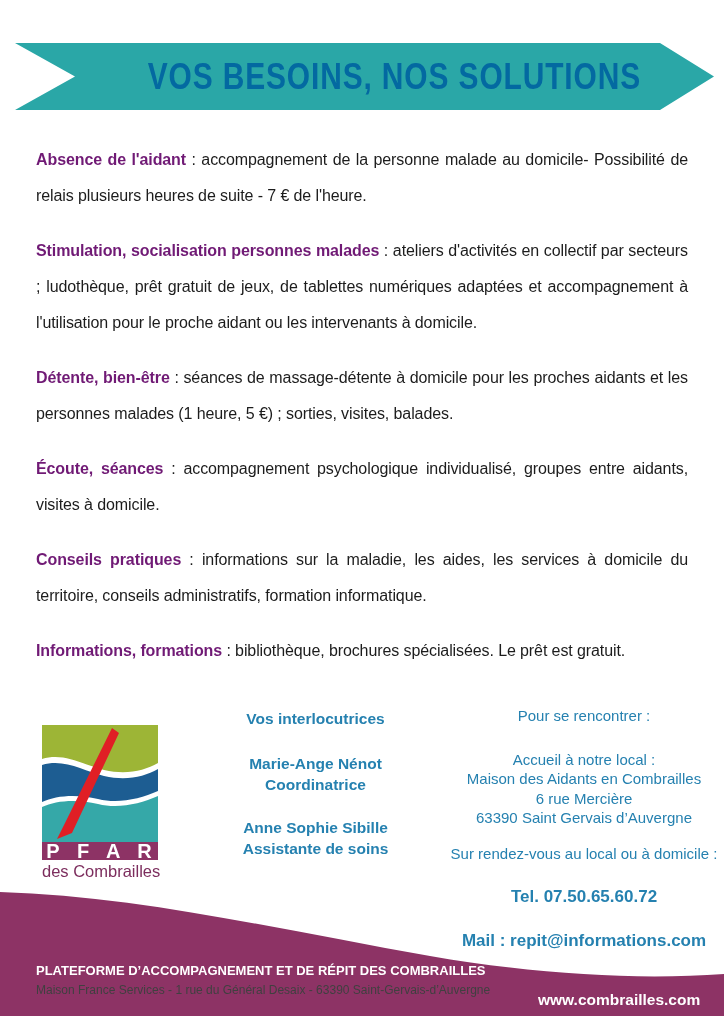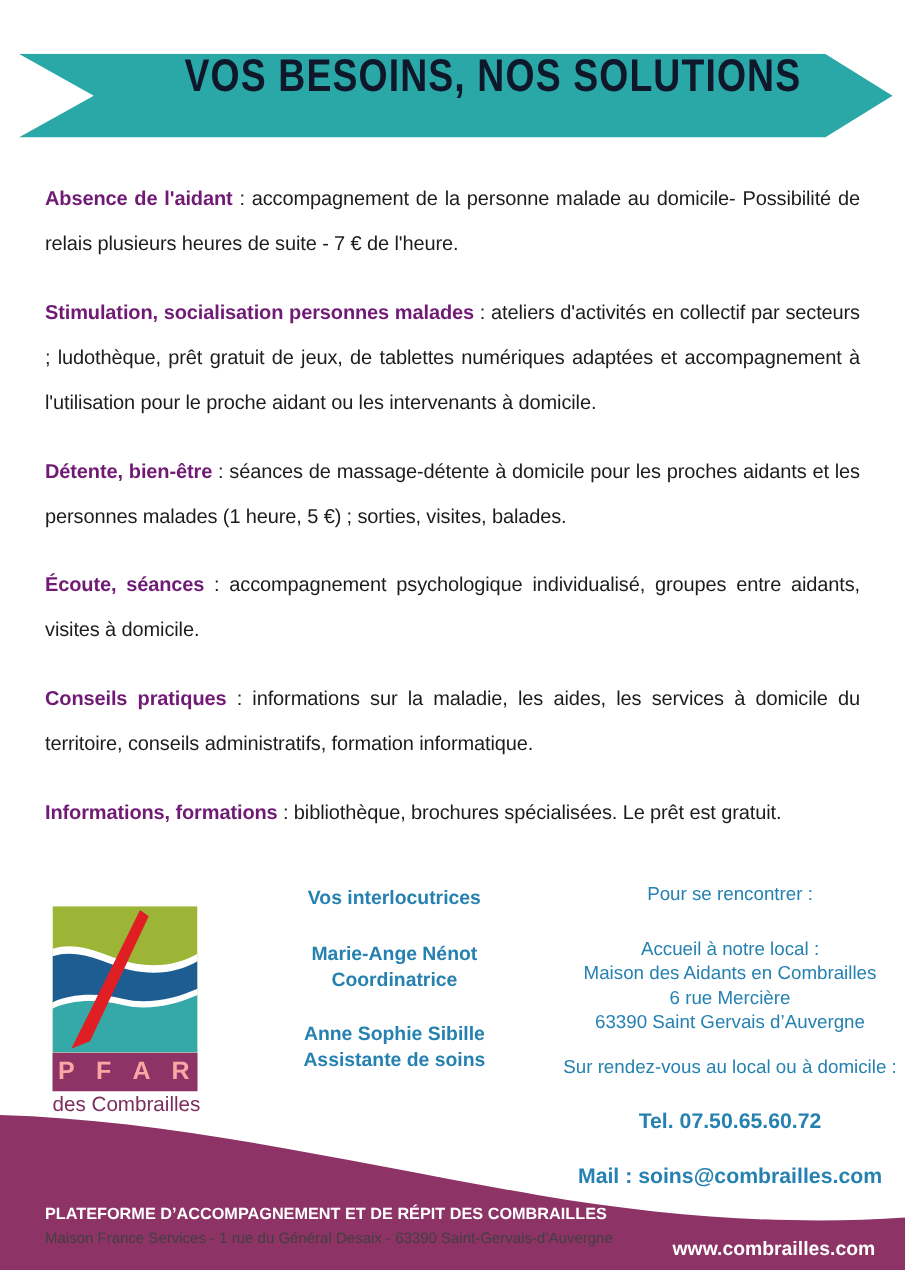--- a/index.html
+++ b/index.html
@@ -7,38 +7,38 @@
     width:724px;height:1024px;position:relative;overflow:hidden;
     background:#ffffff;
     font-family:"Liberation Sans", sans-serif;
     -webkit-font-smoothing:antialiased;
   }
   
   .banner{position:absolute;left:0;top:43px;width:724px;height:67px;}
   .banner svg{position:absolute;left:0;top:0;}
   .banner-title{
     position:absolute;left:75px;right:10px;top:0;height:67px;
-    display:flex;justify-content:center;
-    color:#0f172a;font-weight:bold;font-size:34px;letter-spacing:1px;
+    display:flex;align-items:center;justify-content:center;
+    color:#0369a1;font-weight:bold;font-size:34px;letter-spacing:1px;
     white-space:nowrap;
   }
   .banner-title .squeeze{display:inline-block;transform:scale(0.88,1.08);}
   
   .main{position:absolute;left:0;top:110px;width:724px;padding:32px 36px 0;box-sizing:border-box;}
   .main p{
     margin:0 0 19px;
     font-size:16px;line-height:36px;color:#1c1c1c;
     text-align:justify;letter-spacing:-0.1px;
   }
   .main p strong{font-weight:bold;color:#701a75;}
   
   .logo-block{position:absolute;left:42px;top:725px;width:118px;text-align:center;}
   .logo-block svg{display:block;}
   .logo-acronym{
-    width:116px;height:31px;background:#8d3365;color:#fca5a5;
+    width:116px;height:18px;background:#8d3365;color:#ffffff;
     display:flex;align-items:center;justify-content:center;
     font-weight:bold;font-size:20px;letter-spacing:6px;padding-left:4px;box-sizing:border-box;
   }
   .logo-subtitle{
     margin-top:2px;color:#7c2d5d;font-size:16.5px;letter-spacing:0;white-space:nowrap;
   }
   .col-mid{
     position:absolute;left:228px;top:708px;width:175px;text-align:center;
     color:#2581b0;font-weight:bold;font-size:15.5px;line-height:21px;
   }
@@ -109,21 +109,21 @@
 <div class="col-right">
   <div class="heading">Pour se rencontrer :</div>
   <div class="addr">
     <div>Accueil à notre local  :</div>
     <div>Maison des Aidants en Combrailles</div>
     <div>6 rue Mercière</div>
     <div>63390 Saint Gervais d’Auvergne</div>
   </div>
   <div class="appointment">Sur rendez-vous au local ou à domicile :</div>
   <div class="phone">Tel. 07.50.65.60.72</div>
-  <div class="email">Mail : soins@combrailles.com</div>
+  <div class="email">Mail : repit@informations.com</div>
 </div>
 
 <div class="footer">
   <svg width="724" height="144" viewBox="0 0 724 144">
     <path d="M0,12 C140,16 280,50 430,76 C540,95 640,100 724,94 L724,136 L0,136 Z" fill="#8d3365"></path>
   </svg>
   <div class="ft-org">PLATEFORME D’ACCOMPAGNEMENT ET DE RÉPIT DES COMBRAILLES</div>
   <div class="ft-addr">Maison France Services - 1 rue du Général Desaix - 63390 Saint-Gervais-d’Auvergne</div>
   <div class="ft-contact">Tél. : 07 50 65 60 72   Email : repit@combrailles.com</div>
   <div class="ft-site">www.combrailles.com</div>

